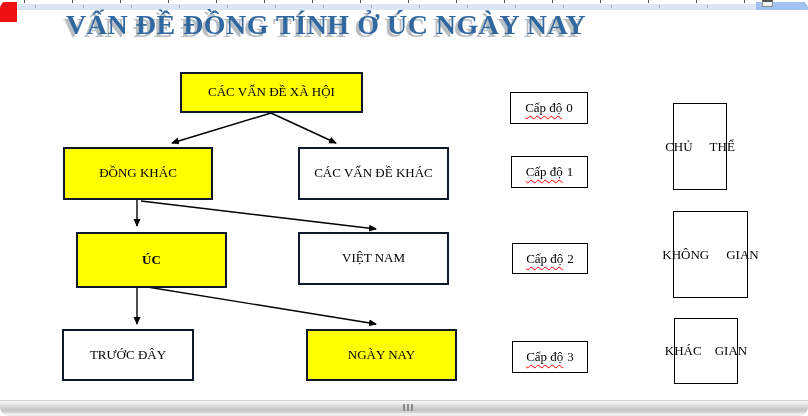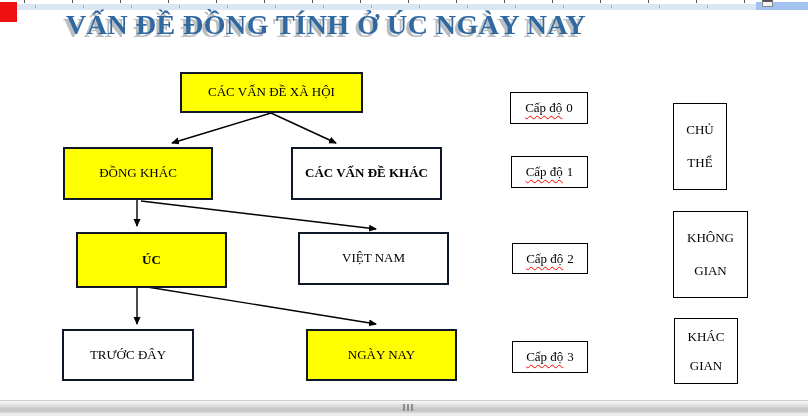--- a/index.html
+++ b/index.html
@@ -1,18 +1,18 @@
 <!DOCTYPE html>
 <html><head>
 <meta charset="utf-8">
 <style>
   html,body{margin:0;padding:0;background:#fff;}
   .stage{
     position:relative;width:808px;height:416px;background:#ffffff;overflow:hidden;
-    font-family:"Liberation Serif","DejaVu Serif",serif;color:#000;
+    font-family:"Liberation Serif","DejaVu Serif",serif;color:#000;border-radius:9px;
   }
   
   .ruler-ticks-top{position:absolute;left:24px;top:0;width:730px;height:3px;
     background:repeating-linear-gradient(to right,#555 0 1px,transparent 1px 48px);}
   .ruler-band{position:absolute;left:0;top:4px;width:808px;height:6px;background:#dbe6f5;}
   .ruler-band-ticks{position:absolute;left:35px;top:5px;width:714px;height:3px;
     background:repeating-linear-gradient(to right,#9fb0c8 0 1px,transparent 1px 48px);}
   .ruler-band-right{position:absolute;left:756px;top:2px;width:52px;height:8px;background:#a3c2f0;}
   .ruler-toggle{position:absolute;left:762px;top:0;width:11px;height:7px;box-sizing:border-box;
     background:#f2f2f2;border:1px solid #8a8a8a;border-top:2px solid #555;}
@@ -27,21 +27,21 @@
     font-size:13px;line-height:1.1;}
   .box.hl{background:#ffff00;}
   
   .lvl{position:absolute;box-sizing:border-box;border:1px solid #000;background:#fff;
     display:flex;align-items:center;justify-content:center;font-size:13px;white-space:nowrap;}
   .squig{text-decoration:underline;text-decoration-style:wavy;text-decoration-color:#ff0000;
     text-decoration-thickness:1px;text-underline-offset:3px;}
   .lvl .num{margin-left:4px;}
   
   .leg{position:absolute;box-sizing:border-box;border:1px solid #000;background:#fff;
-    display:flex;flex-direction:column;align-items:center;justify-content:center;
+    display:flex;flex-direction:row;align-items:center;justify-content:center;
     font-size:13px;text-align:center;}
   .gap17{gap:17px;} .gap13{gap:13px;}
   
   .arrows{position:absolute;left:0;top:0;}
   .arrows line{stroke:#000;stroke-width:1.4;}
   
   .hsb-topline{position:absolute;left:0;top:400px;width:808px;height:1px;background:#cfcfcf;}
   .hsb{position:absolute;left:0;top:401px;width:808px;height:12px;
     background:linear-gradient(to bottom,#f9f9f9,#c3c3c3 75%,#d8d8d8);}
   .hsb-grip{position:absolute;left:403px;top:404px;height:7px;display:flex;gap:2px;}
@@ -76,21 +76,21 @@
     <line x1="141" y1="286" x2="376" y2="324" marker-end="url(#ah)"></line>
   </svg>
 
   <div class="box hl" style="left:180px;top:72px;width:183px;height:41px;">
     <span>CÁC VẤN ĐỀ XÃ HỘI</span>
   </div>
 
   <div class="box hl" style="left:63px;top:147px;width:150px;height:53px;">
     <span>ĐỒNG KHÁC</span>
   </div>
-  <div class="box" style="left:291px;top:147px;width:151px;height:53px;font-weight:bold;">
+  <div class="box" style="left:298px;top:147px;width:151px;height:53px;">
     <span>CÁC VẤN ĐỀ KHÁC</span>
   </div>
 
   <div class="box hl" style="left:76px;top:232px;width:151px;height:56px;font-weight:bold;">
     <span>ÚC</span>
   </div>
   <div class="box" style="left:298px;top:232px;width:151px;height:53px;">
     <span>VIỆT NAM</span>
   </div>
 

